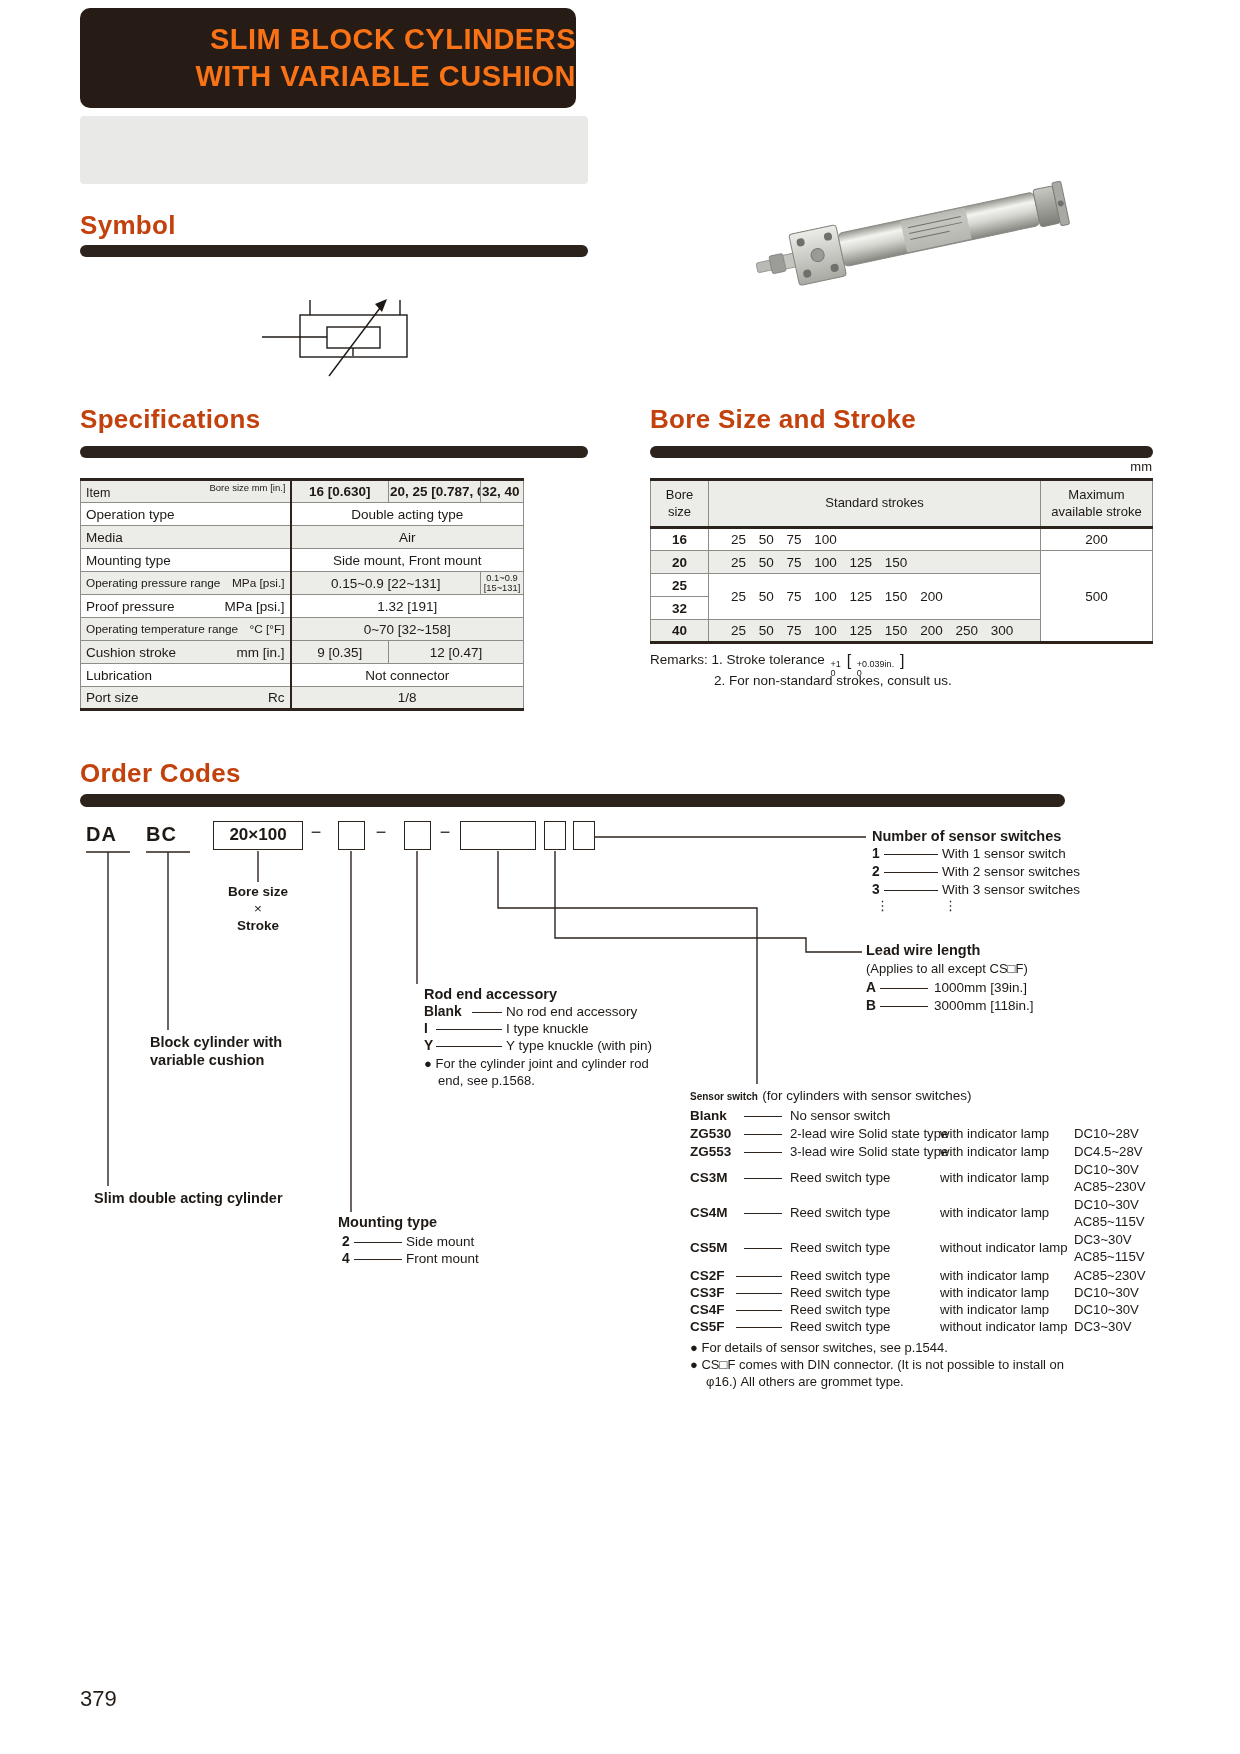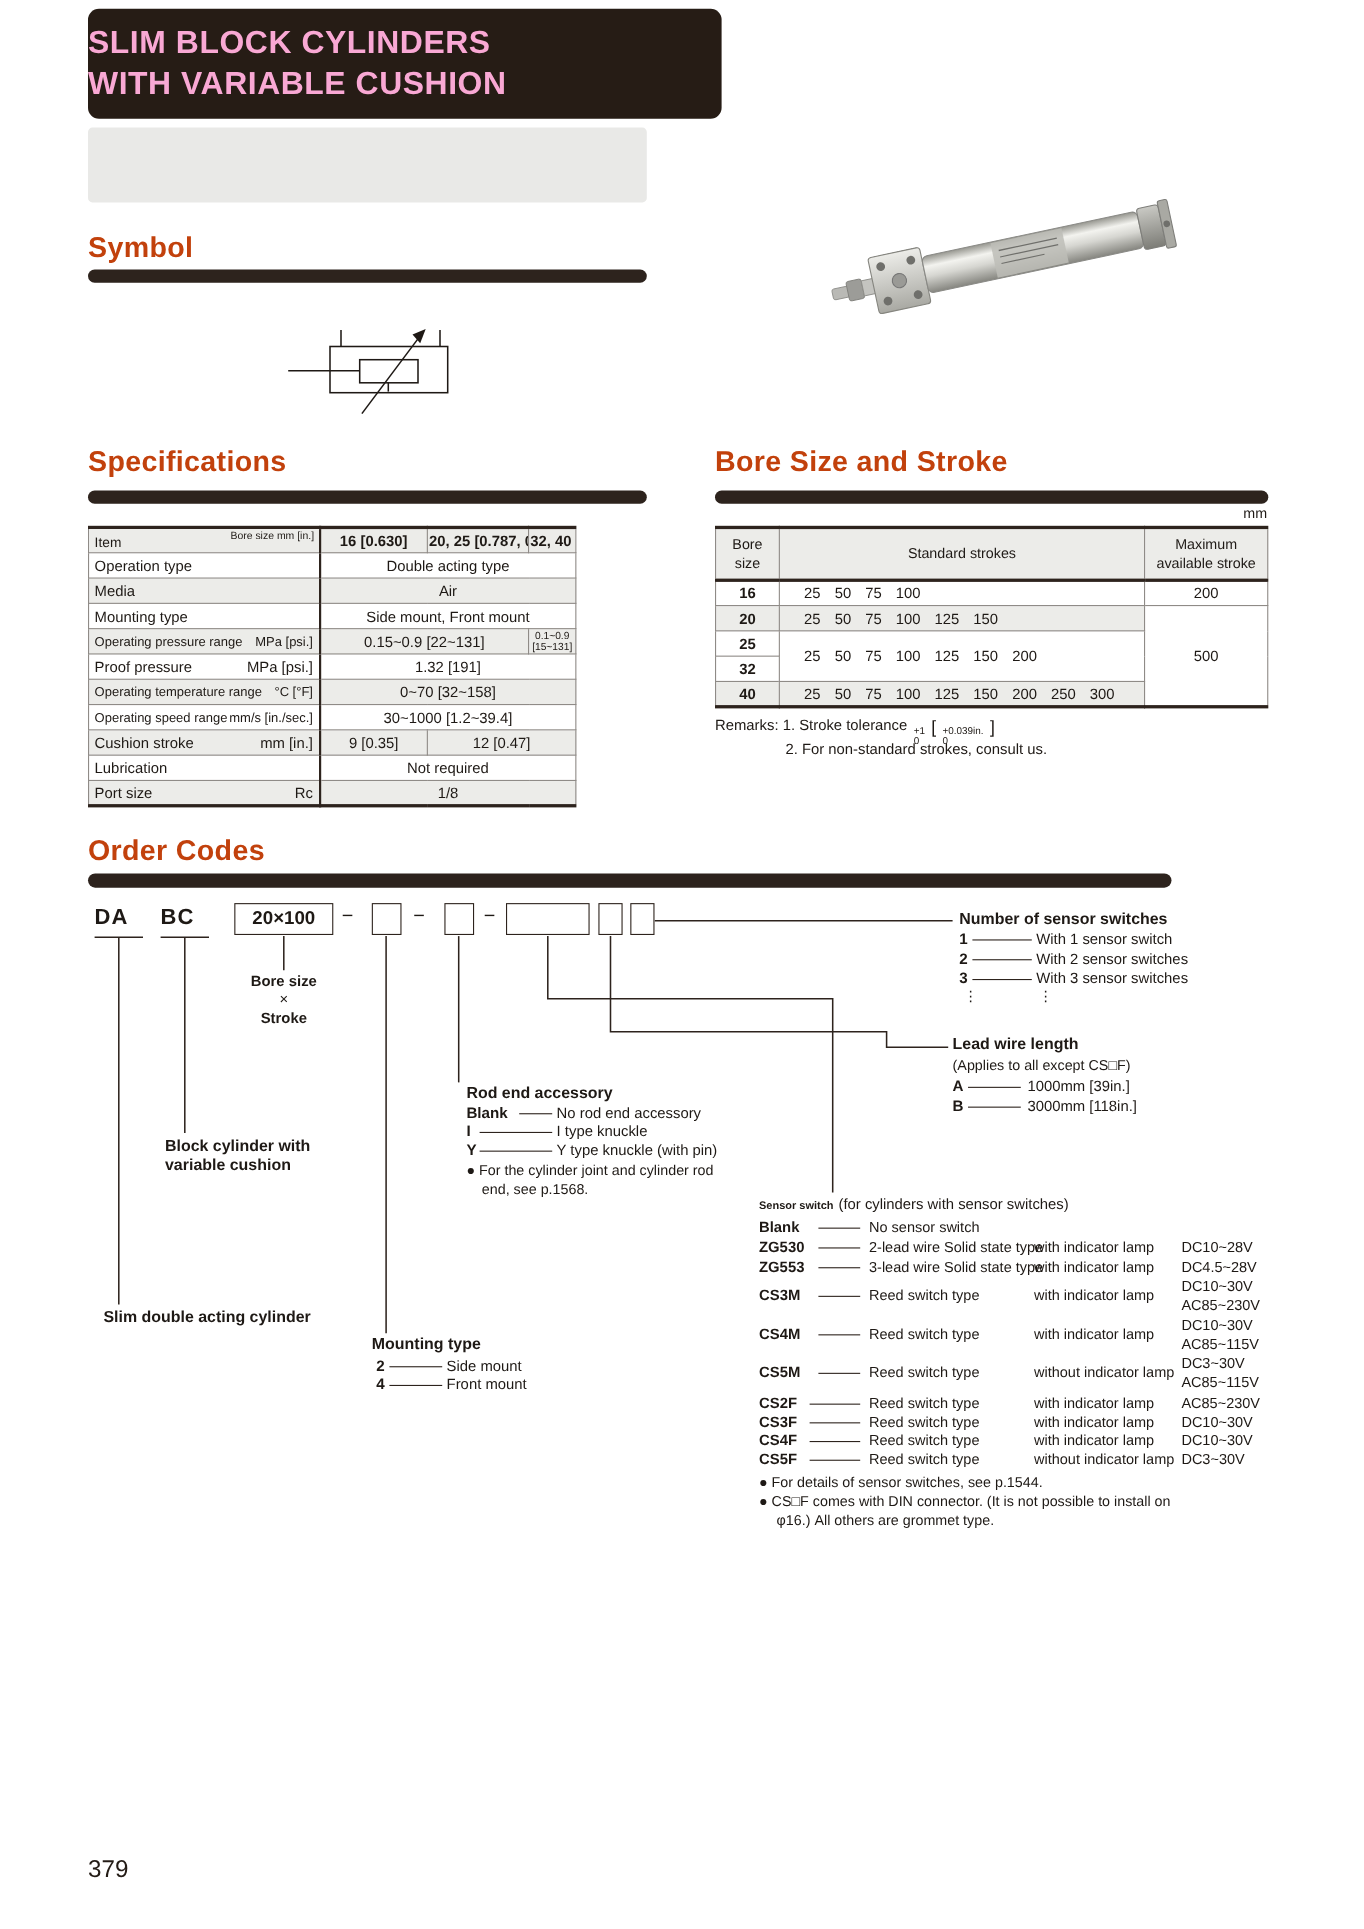--- a/index.html
+++ b/index.html
@@ -4,22 +4,22 @@
 <style>
   html,body{margin:0;padding:0;background:#fff}
   .page{position:relative;width:1240px;height:1754px;background:#ffffff;
         font-family:"Liberation Sans",sans-serif;color:#1e1915;overflow:hidden}
   .abs{position:absolute}
   .b{font-weight:bold}
   .hd{font-weight:bold;font-size:26px;letter-spacing:.3px;color:#c2410c}
   .bar{position:absolute;height:12px;background:#2d231d;border-radius:7px}
   svg.overlay{position:absolute;left:0;top:0;pointer-events:none}
   
-  .titleblock{position:absolute;left:80px;top:8px;width:576px;height:100px;background:#261c15;
-              border-radius:10px;text-align:left;color:#f9a8d4;font-weight:bold;font-size:29px;
+  .titleblock{position:absolute;left:80px;top:8px;width:496px;height:100px;background:#261c15;
+              border-radius:10px;text-align:right;color:#f97316;font-weight:bold;font-size:29px;
               letter-spacing:.5px;line-height:37px;padding-top:13px;box-sizing:border-box}
   .grayblock{position:absolute;left:80px;top:116px;width:508px;height:68px;background:#e9e9e7;border-radius:4px}
   
   table.spec{border-collapse:collapse;table-layout:fixed;width:443px;
              border-top:3px solid #2d231d;border-bottom:3px solid #2d231d;
              border-left:1.5px solid #55504c;border-right:1.5px solid #55504c}
   table.spec td{border:1px solid #8f8b87;height:23px;font-size:13.5px;padding:0 5px;
                 box-sizing:border-box;vertical-align:middle;background:#fff}
   table.spec td.item{border-right:2px solid #2d231d}
   td.g{background:#ecece9 !important}
@@ -194,41 +194,32 @@
     <tr>
       <td class="item g">
         <div class="lu sm">
               <span>Operating temperature range</span>
               <span>°C [°F]</span>
             </div>
       </td>
       <td class="ctr g" colspan="3">0~70 [32~158]</td>
     </tr>
     <tr>
-      <td class="item">
-        <div class="lu sm">
-              <span>Operating speed range</span>
-              <span>mm/s [in./sec.]</span>
-            </div>
-      </td>
-      <td class="ctr" colspan="3">30~1000 [1.2~39.4]</td>
-    </tr>
-    <tr>
       <td class="item g">
         <div class="lu">
               <span>Cushion stroke</span>
               <span>mm [in.]</span>
             </div>
       </td>
       <td class="ctr g">9 [0.35]</td>
       <td class="ctr g" colspan="2">12 [0.47]</td>
     </tr>
     <tr>
       <td class="item">Lubrication</td>
-      <td class="ctr" colspan="3">Not required</td>
+      <td class="ctr" colspan="3">Not connector</td>
     </tr>
     <tr>
       <td class="item g">
         <div class="lu">
               <span>Port size</span>
               <span>Rc</span>
             </div>
       </td>
       <td class="ctr g" colspan="3">1/8</td>
     </tr>

